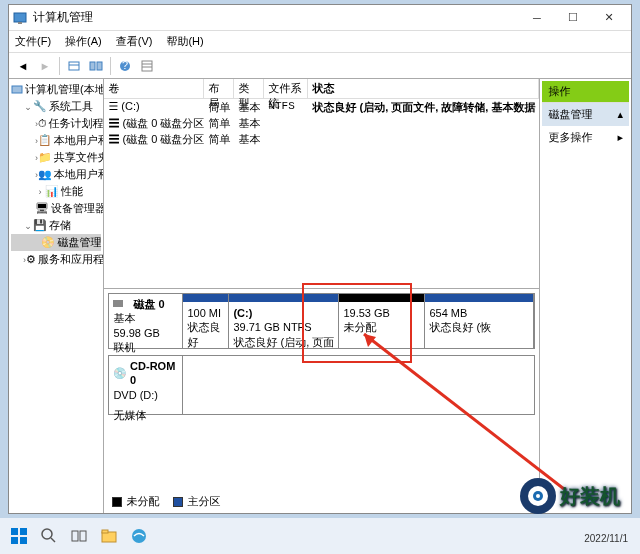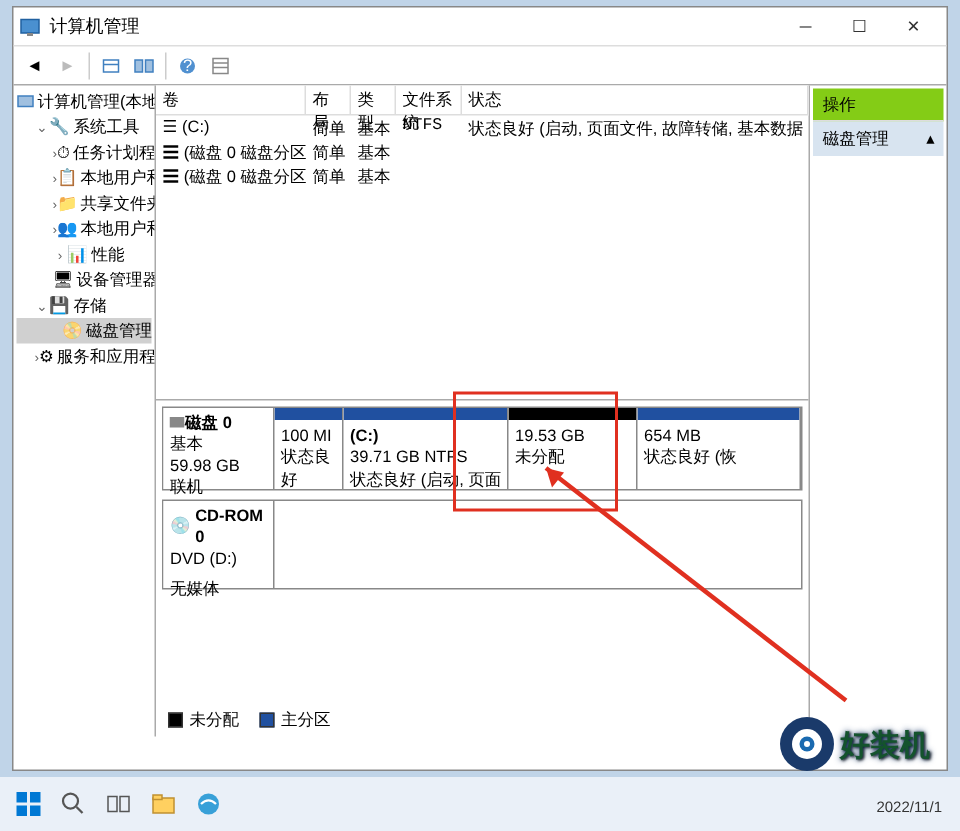--- a/index.html
+++ b/index.html
@@ -26,21 +26,21 @@
 .main { flex: 1; display: flex; flex-direction: column; border-right: 1px solid #aaa; }
 .vollist { height: 210px; border-bottom: 1px solid #aaa; display: flex; flex-direction: column; }
 .volhdr { display: flex; background: #fff; border-bottom: 1px solid #ddd; height: 20px; }
 .volhdr div { border-right: 1px solid #ddd; padding: 2px 4px; font-size: 11px; }
 .volrow { display: flex; height: 16px; }
 .volrow div { padding: 1px 4px; font-size: 11px; white-space: nowrap; overflow: hidden; }
 .c-vol { width: 100px; }
 .c-lay { width: 30px; }
 .c-typ { width: 30px; }
 .c-fs { width: 44px; font-family: Liberation Mono, monospace; }
-.c-stat { flex: 1; }
+.c-stat { flex: 1; font-weight: bold; }
 .diskview { flex: 1; padding: 4px; position: relative; }
 .diskrow { display: flex; border: 1px solid #888; margin-bottom: 6px; height: 56px; }
 .diskinfo { width: 74px; border-right: 1px solid #888; padding: 3px 4px; background: #fff; font-size: 10px; line-height: 1.3; }
 .partitions { flex: 1; display: flex; }
 .part { border-right: 1px solid #888; padding: 3px 4px; font-size: 10px; line-height: 1.3; overflow: hidden; position: relative; }
 .part .pbar { position: absolute; top: 0; left: 0; right: 0; height: 8px; background: #2050a0; }
 .part.black .pbar { background: #000; }
 .part .ptxt { margin-top: 9px; }
 .legend { position: absolute; bottom: 4px; left: 8px; display: flex; gap: 14px; font-size: 11px; }
 .legend-item { display: flex; align-items: center; gap: 4px; }
@@ -67,20 +67,26 @@
           <rect x="1" y="2" width="12" height="9" fill="#4a90d0" stroke="#2060a0"></rect>
           <rect x="5" y="11" width="4" height="2" fill="#888"></rect>
         </svg></span>
     <span class="title">计算机管理</span>
     <div class="winbtns">
       <div class="winbtn">─</div>
       <div class="winbtn">☐</div>
       <div class="winbtn">✕</div>
     </div>
   </div>
+  <div class="menubar">
+    <span>文件(F)</span>
+    <span>操作(A)</span>
+    <span>查看(V)</span>
+    <span>帮助(H)</span>
+  </div>
   <div class="toolbar">
     <div class="tbtn">◄</div>
     <div class="tbtn" style="color:#bbb">►</div>
     <div class="tsep"></div>
     <div class="tbtn">
         <svg width="14" height="14">
           <rect x="2" y="3" width="10" height="8" fill="none" stroke="#4080c0"></rect>
           <line x1="2" y1="6" x2="12" y2="6" stroke="#4080c0"></line>
         </svg>
       </div>
@@ -193,21 +199,21 @@
               <div class="c-vol">☰ (磁盘 0 磁盘分区 4)</div>
               <div class="c-lay">简单</div>
               <div class="c-typ">基本</div>
               <div class="c-fs"></div>
             </div>
           </div>
       </div>
       <div class="diskview">
         <div class="diskrow">
           <div class="diskinfo">
-            <div style="display:flex;align-items:center;gap:0">
+            <div style="display:flex;align-items:center;gap:10px">
                 <svg width="10" height="10">
                   <rect width="10" height="7" y="1" fill="#888"></rect>
                 </svg>
                 <b>磁盘 0</b>
               </div>
             <div>基本</div>
             <div>59.98 GB</div>
             <div>联机</div>
           </div>
           <div class="partitions">
@@ -266,20 +272,24 @@
             <polygon points="10,5 22,8 14,18" fill="#e03020"></polygon>
           </svg>
       </div>
     </div>
     <div class="actions">
       <div class="acthdr">操作</div>
       <div class="actitem hl">
           <span>磁盘管理</span>
           <span>▴</span>
         </div>
+      <div class="actitem">
+          <span>更多操作</span>
+          <span>▸</span>
+        </div>
     </div>
   </div>
 </div>
 
 <div class="taskbar">
   <div class="tbicon">
       <svg width="18" height="18">
         <rect x="1" y="1" width="7" height="7" fill="#0078d4"></rect>
         <rect x="10" y="1" width="7" height="7" fill="#0078d4"></rect>
         <rect x="1" y="10" width="7" height="7" fill="#0078d4"></rect>

